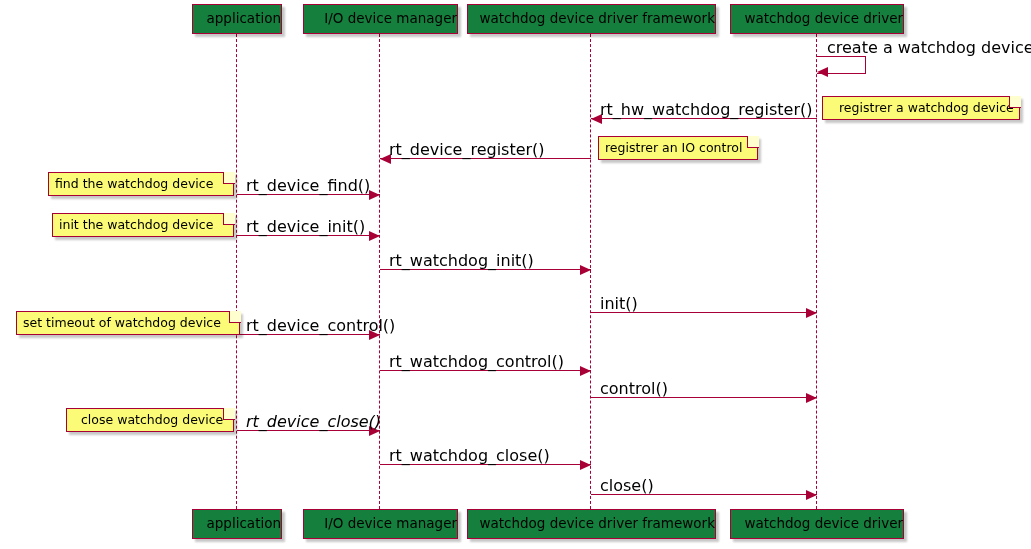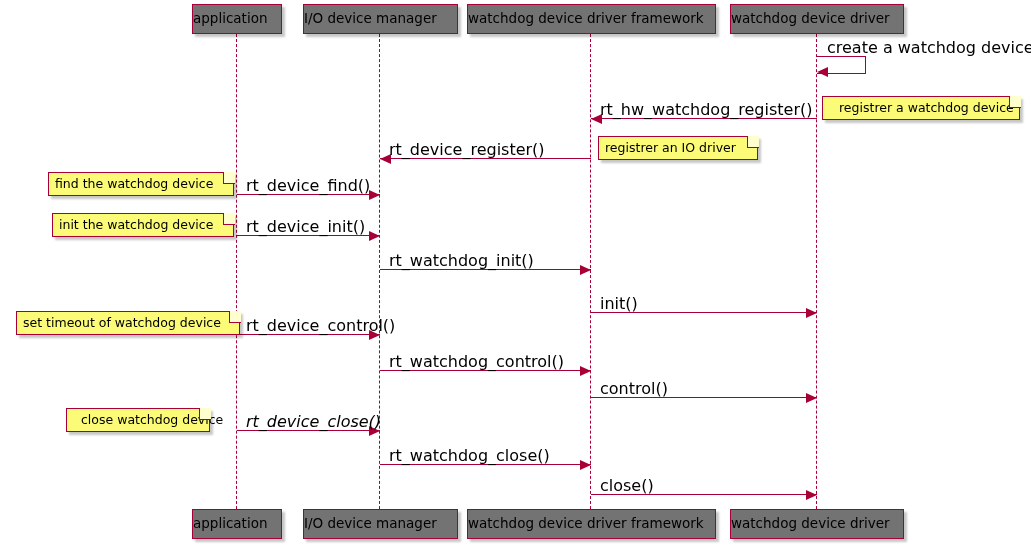--- a/index.html
+++ b/index.html
@@ -3,27 +3,27 @@
 <meta charset="utf-8">
 <style>
   html,body{margin:0;padding:0;background:#FFFFFF;}
   body{width:1031px;height:549px;position:relative;overflow:hidden;
        font-family:"DejaVu Sans","Liberation Sans",sans-serif;}
   #canvas{position:absolute;left:0;top:0;width:1031px;height:549px;}
 
   
   .participant{
     position:absolute;
-    background:#737373;
+    background:#15803d;
     border:1.5px solid #A80036;
     box-shadow:3px 3px 2px rgba(0,0,0,0.22);
     color:#000000;
     font-size:13.5px;
     line-height:1;
-    display:flex;align-items:center;justify-content:flex-start;
+    display:flex;align-items:center;justify-content:flex-end;
     white-space:nowrap;
     box-sizing:border-box;
     height:30px;
   }
 
   
   .lifeline{
     position:absolute;
     width:0;
     border-left:1.5px dashed #A80036;
@@ -172,18 +172,18 @@
       <div class="msg" style="left: 380px; top: 464px; width: 211px;"></div>
       <div class="arrowhead right" style="top: 459.5px; left: 580px;"></div>
       <div class="msglabel" style="left: 389px; top: 448px;">rt_watchdog_close()</div>
     </div>
     <div style="position: absolute; left: 0px; top: 0px; width: 1031px; height: 549px; pointer-events: none;">
       <div class="msg" style="left: 591px; top: 494px; width: 226px;"></div>
       <div class="arrowhead right" style="top: 489.5px; left: 806px;"></div>
       <div class="msglabel" style="left: 600px; top: 478px;">close()</div>
     </div>
     <div class="note" style="left: 822px; top: 96px; width: 198px; padding-left: 16px;"><span>registrer a watchdog device</span><div class="fold"></div></div>
-    <div class="note" style="left: 598px; top: 136px; width: 160px;"><span>registrer an IO driver</span><div class="fold"></div></div>
+    <div class="note" style="left: 598px; top: 136px; width: 160px;"><span>registrer an IO control</span><div class="fold"></div></div>
     <div class="note" style="left: 48px; top: 172px; width: 186px;"><span>find the watchdog device</span><div class="fold"></div></div>
     <div class="note" style="left: 52px; top: 213px; width: 182px;"><span>init the watchdog device</span><div class="fold"></div></div>
     <div class="note" style="left: 16px; top: 311px; width: 224px;"><span>set timeout of watchdog device</span><div class="fold"></div></div>
-    <div class="note" style="left: 66px; top: 408px; width: 144px; padding-left: 14px;"><span>close watchdog device</span><div class="fold"></div></div>
+    <div class="note" style="left: 66px; top: 408px; width: 168px; padding-left: 14px;"><span>close watchdog device</span><div class="fold"></div></div>
   </div>
 
 </body></html>

